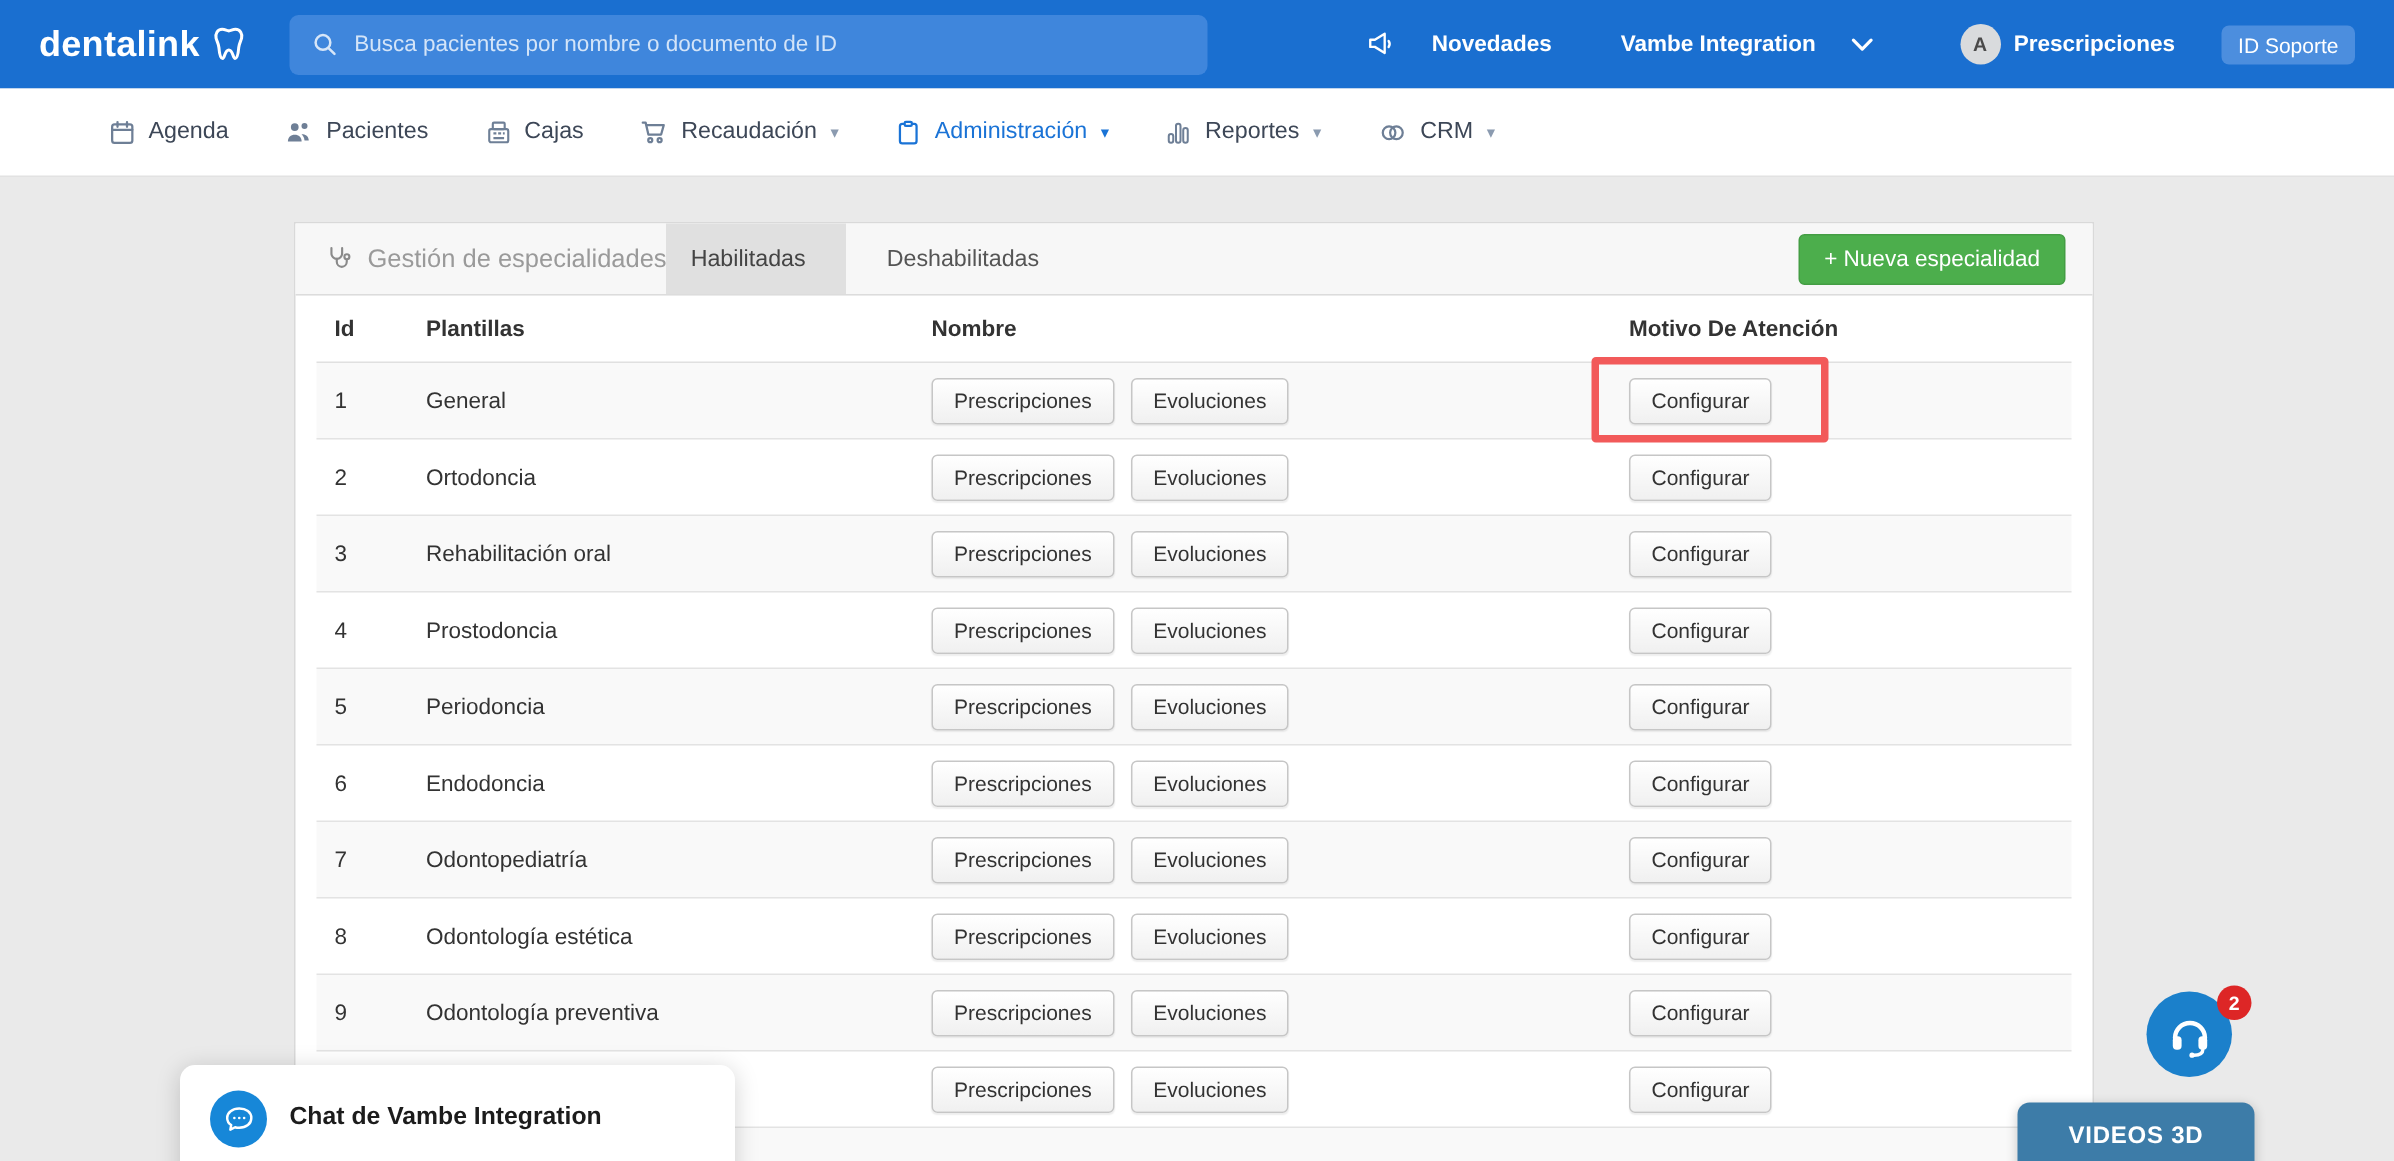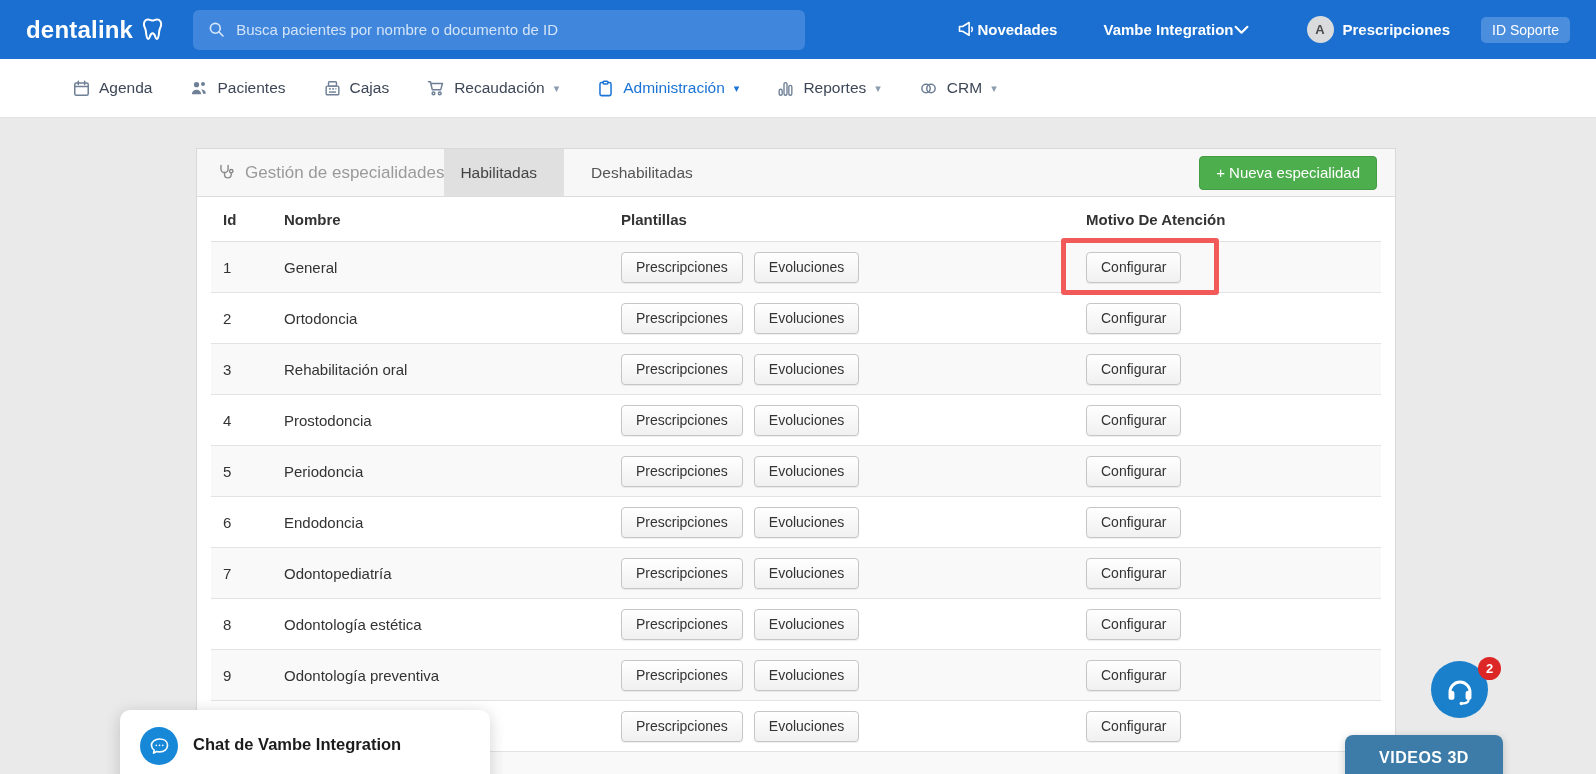--- a/index.html
+++ b/index.html
@@ -11,21 +11,21 @@
             background:#1a6fd0; display:flex; align-items:center; padding:0 26px; }
   .logo { display:flex; align-items:center; gap:7px; color:#fff; cursor:pointer; }
   .logo-text { font-size:24px; font-weight:700; letter-spacing:.2px; }
   .search { margin-left:26px; width:612px; height:40px; background:#3f86dc;
             border-radius:6px; display:flex; align-items:center; gap:10px;
             padding:0 14px; }
   .search input { flex:1; background:transparent; border:none; outline:none;
                   color:#fff; font-size:15px; font-family:inherit; }
   .search input::placeholder { color:#d3e4f8; opacity:1; }
   .top-right { margin-left:auto; display:flex; align-items:center; }
-  .top-item { display:flex; align-items:center; gap:0; color:#fff;
+  .top-item { display:flex; align-items:center; gap:23px; color:#fff;
               font-size:15px; font-weight:600; cursor:pointer; }
   .novedades { margin-right:46px; }
   .account { margin-right:58px; }
   .userwrap { display:flex; align-items:center; gap:9px; }
   .avatar { width:27px; height:27px; border-radius:50%; background:#d9dbdd;
             color:#4a4a4a; font-size:13px; font-weight:700; display:flex;
             align-items:center; justify-content:center; }
   .username { color:#fff; font-size:15px; font-weight:700; }
   .id-soporte { margin-left:31px; background:#4c8ede; color:#fff; font-size:14px;
                 padding:5px 11px; border-radius:5px; cursor:pointer; }
@@ -250,22 +250,22 @@
     </div>
     <div class="tab active">Habilitadas</div>
     <div class="tab">Deshabilitadas</div>
     <div class="hspacer"></div>
     <button class="btn-new">+ Nueva especialidad</button>
   </div>
 
   <div class="table-wrap">
     <div class="thead">
       <span>Id</span>
+      <span>Plantillas</span>
       <span>Nombre</span>
-      <span>Plantillas</span>
       <span>Motivo De Atención</span>
     </div>
     <div>
   <div class="trow">
     <span class="c-id">1</span>
     <span class="c-name">General</span>
     <span class="cell-btns">
       <button class="btn-sm">Prescripciones</button>
       <button class="btn-sm">Evoluciones</button>
     </span>

